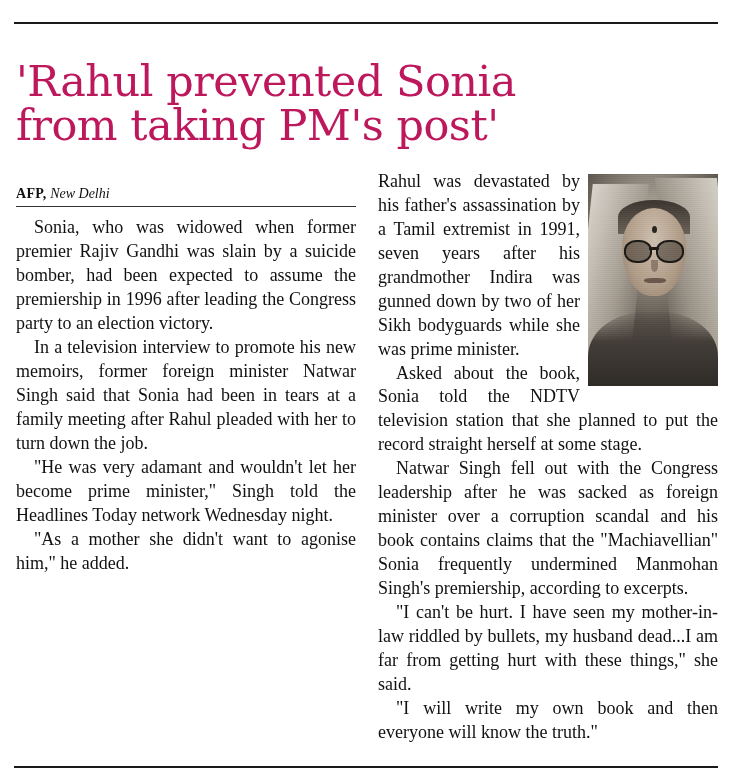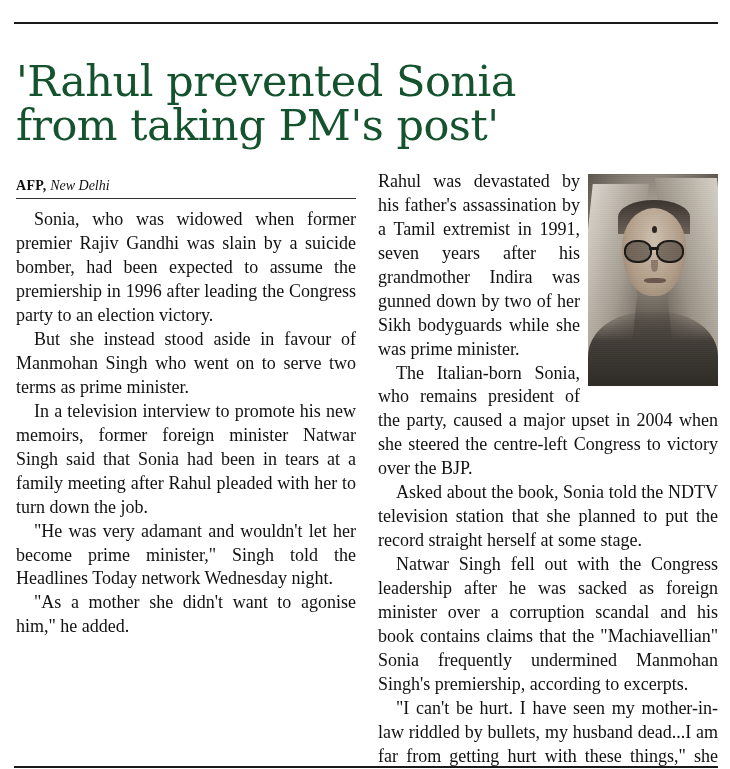--- a/index.html
+++ b/index.html
@@ -33,21 +33,21 @@
   .headline {
     position: absolute;
     left: 16px;
     top: 30px;
     width: 700px;
     font-family: "DejaVu Serif", serif;
     font-size: 43px;
     line-height: 1.03;
     font-weight: 400;
     letter-spacing: -0.5px;
-    color: #14532d;
+    color: #be185d;
   }
   .headline .line {
     display: block;
     white-space: nowrap;
   }
   .columns {
     position: absolute;
     left: 16px;
     top: 170px;
     width: 702px;
@@ -57,21 +57,21 @@
     position: absolute;
     top: 0;
     width: 340px;
     height: 590px;
   }
   .col-left { left: 0; }
   .col-right { left: 362px; }
 
   .byline {
     font-size: 14px;
-    margin: 8px 0 5px 0;
+    margin: 16px 0 5px 0;
     line-height: 1.1;
   }
   .byline .agency {
     font-variant: small-caps;
     font-weight: 700;
     letter-spacing: 0.3px;
     font-size: 14px;
   }
   .byline .place {
     font-style: italic;
@@ -218,21 +218,20 @@
   <div class="columns">
 
     <div class="col col-left">
       <div class="byline">
         <span class="agency">AFP,</span>
         <span class="place">New Delhi</span>
       </div>
       <div class="byline-rule"></div>
 
       <p class="body">Sonia, who was widowed when former premier Rajiv Gandhi was slain by a suicide bomber, had been expected to assume the premiership in 1996 after leading the Congress party to an election victory.</p>
-      <p class="body">But she instead stood aside in favour of Manmohan Singh who went on to serve two terms as prime minister.</p>
       <p class="body">In a television interview to promote his new memoirs, former foreign minister Natwar Singh said that Sonia had been in tears at a family meeting after Rahul pleaded with her to turn down the job.</p>
       <p class="body">"He was very adamant and wouldn't let her become prime minister," Singh told the Headlines Today network Wednesday night.</p>
       <p class="body">"As a mother she didn't want to agonise him," he added.</p>
     </div>
 
     <div class="col col-right">
       <div class="photo">
         <div class="bg"></div>
         <div class="veil-l"></div>
         <div class="veil-r"></div>
@@ -244,21 +243,20 @@
           <div class="bridge"></div>
           <div class="lens r"></div>
         </div>
         <div class="nose"></div>
         <div class="mouth"></div>
         <div class="shoulders"></div>
         <div class="grain"></div>
       </div>
 
       <p class="body first">Rahul was devastated by his father's assassination by a Tamil extremist in 1991, seven years after his grandmother Indira was gunned down by two of her Sikh bodyguards while she was prime minister.</p>
-      <p class="body">The Italian-born Sonia, who remains president of the party, caused a major upset in 2004 when she steered the centre-left Congress to victory over the BJP.</p>
       <p class="body">Asked about the book, Sonia told the NDTV television station that she planned to put the record straight herself at some stage.</p>
       <p class="body">Natwar Singh fell out with the Congress leadership after he was sacked as foreign minister over a corruption scandal and his book contains claims that the "Machiavellian" Sonia frequently undermined Manmohan Singh's premiership, according to excerpts.</p>
       <p class="body">"I can't be hurt. I have seen my mother-in-law riddled by bullets, my husband dead...I am far from getting hurt with these things," she said.</p>
       <p class="body">"I will write my own book and then everyone will know the truth."</p>
     </div>
 
   </div>
 
   <div class="rule-bottom"></div>
 </div>

